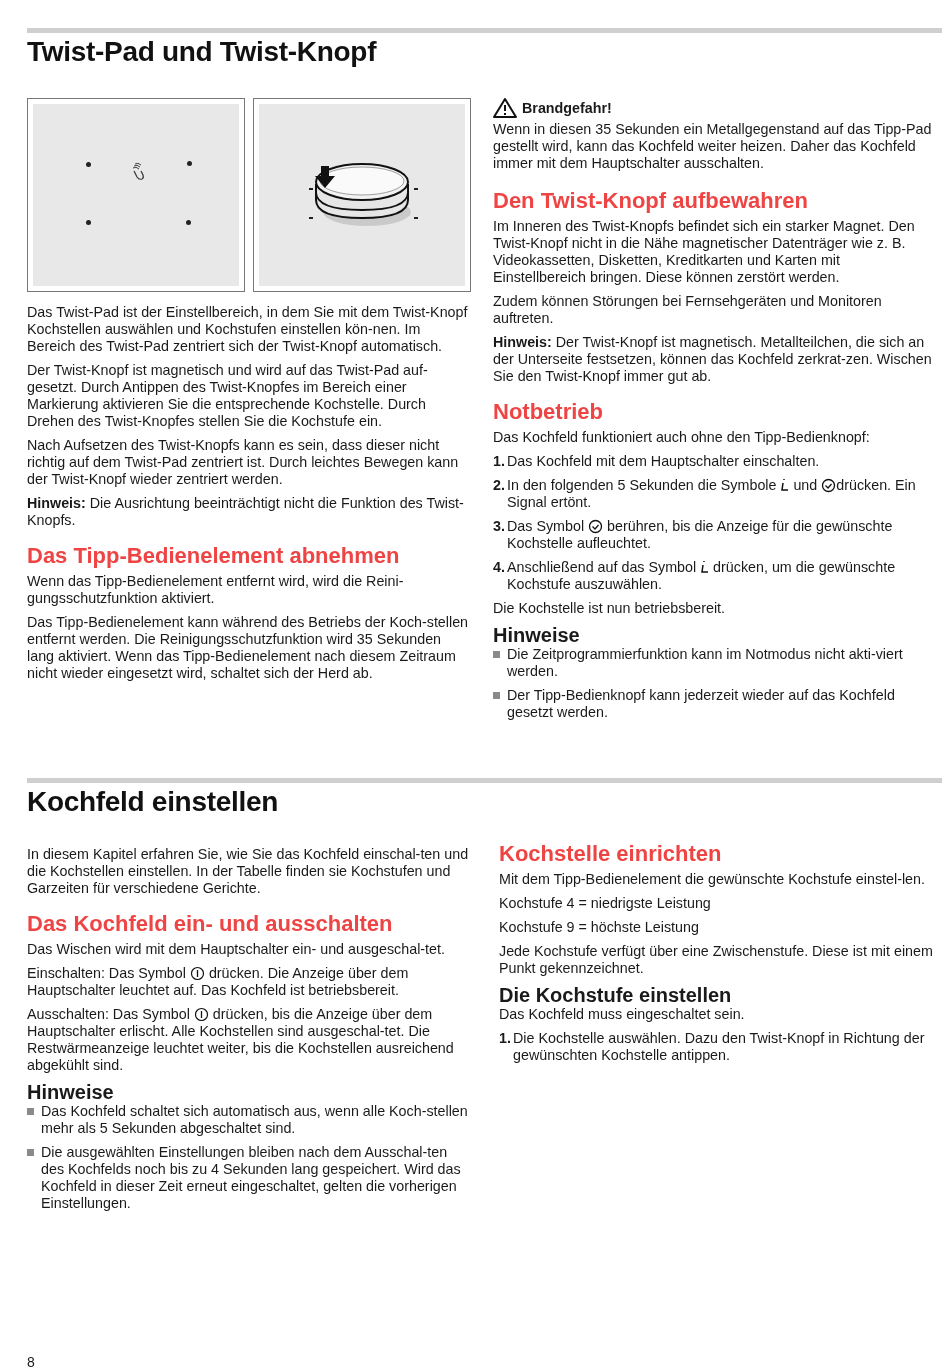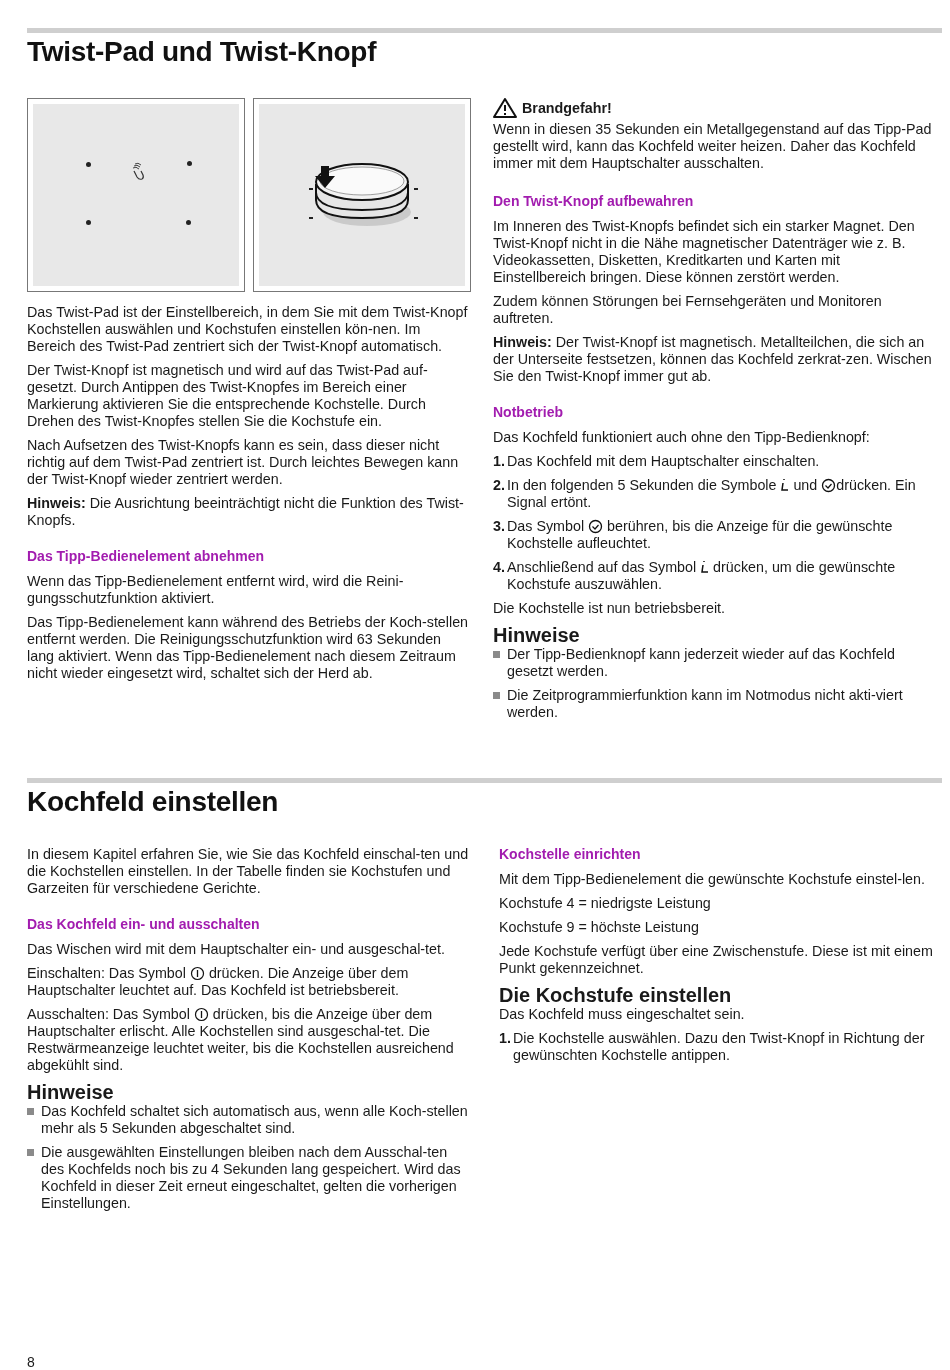--- a/index.html
+++ b/index.html
@@ -2,21 +2,21 @@
 <html><head>
 <meta charset="utf-8">
 <style>
   html, body { margin: 0; padding: 0; background: #ffffff; }
   body { width: 950px; height: 1370px; position: relative; overflow: hidden;
          font-family: "Liberation Sans", sans-serif; color: #1a1a1a; }
   .rule { position: absolute; left: 27px; right: 8px; height: 5px; background: #cfcfcf; }
   .h1 { position: absolute; left: 27px; margin: 0; font-size: 28px; font-weight: bold; letter-spacing: -0.3px; color: #111; }
   .col { position: absolute; width: 443px; font-size: 14.3px; line-height: 17px; }
   .col p { margin: 0 0 7px 0; }
-  .h2 { font-size: 14px; font-weight: bold; margin: 14px 0 6px 0; line-height: 22px; color: #a21caf; }
+  .h2 { font-size: 22px; font-weight: bold; margin: 14px 0 6px 0; line-height: 22px; color: #ef4444; }
   .h3 { font-size: 20px; font-weight: bold; margin: 10px 0 2px 0; }
   .b { font-weight: bold; }
   ol.steps { list-style: none; margin: 0 0 7px 0; padding: 0; }
   ol.steps li { position: relative; padding-left: 14px; margin-bottom: 7px; }
   ol.steps li .num { position: absolute; left: 0; top: 0; font-weight: bold; }
   ul.bul { list-style: none; margin: 0; padding: 0; }
   ul.bul li { position: relative; padding-left: 14px; margin-bottom: 7px; }
   ul.bul li .sq { position: absolute; left: 0; top: 5px; width: 7px; height: 7px; background: #8a8a8a; }
   .fig { position: absolute; top: 98px; width: 216px; height: 192px; border: 1px solid #777; background: #fff; }
   .fig .inner { position: absolute; left: 5px; top: 5px; right: 5px; bottom: 5px; background: #e8e8e8; }
@@ -61,21 +61,21 @@
   </div>
 </div>
 
 <div class="col" style="left:27px;top:304px;">
   <p>Das Twist-Pad ist der Einstellbereich, in dem Sie mit dem Twist-Knopf Kochstellen auswählen und Kochstufen einstellen kön-nen. Im Bereich des Twist-Pad zentriert sich der Twist-Knopf automatisch.</p>
   <p>Der Twist-Knopf ist magnetisch und wird auf das Twist-Pad auf-gesetzt. Durch Antippen des Twist-Knopfes im Bereich einer Markierung aktivieren Sie die entsprechende Kochstelle. Durch Drehen des Twist-Knopfes stellen Sie die Kochstufe ein.</p>
   <p>Nach Aufsetzen des Twist-Knopfs kann es sein, dass dieser nicht richtig auf dem Twist-Pad zentriert ist. Durch leichtes Bewegen kann der Twist-Knopf wieder zentriert werden.</p>
   <p><span class="b">Hinweis:</span><span> Die Ausrichtung beeinträchtigt nicht die Funktion des Twist-Knopfs.</span></p>
   <div class="h2" style="margin-top:16px;">Das Tipp-Bedienelement abnehmen</div>
   <p>Wenn das Tipp-Bedienelement entfernt wird, wird die Reini-gungsschutzfunktion aktiviert.</p>
-  <p>Das Tipp-Bedienelement kann während des Betriebs der Koch-stellen entfernt werden. Die Reinigungsschutzfunktion wird 63 Sekunden lang aktiviert. Wenn das Tipp-Bedienelement nach diesem Zeitraum nicht wieder eingesetzt wird, schaltet sich der Herd ab.</p>
+  <p>Das Tipp-Bedienelement kann während des Betriebs der Koch-stellen entfernt werden. Die Reinigungsschutzfunktion wird 35 Sekunden lang aktiviert. Wenn das Tipp-Bedienelement nach diesem Zeitraum nicht wieder eingesetzt wird, schaltet sich der Herd ab.</p>
 </div>
 
 <div class="col" style="left:493px;top:98px;">
   <div class="warn-title">
     <svg width="24" height="20" viewBox="0 0 24 20">
       <path d="M12 1 L23 19 L1 19 Z" fill="none" stroke="#111" stroke-width="2" stroke-linejoin="round"></path>
       <rect x="11" y="7" width="2" height="6" fill="#111"></rect>
       <rect x="11" y="15" width="2" height="2" fill="#111"></rect>
     </svg>
     <span>Brandgefahr!</span>
@@ -113,22 +113,22 @@
     <li>
       <span class="num">4.</span>
       <span>Anschließend auf das Symbol </span><svg class="sym" width="9" height="15" viewBox="0 0 9 15">
           <path d="M4 1 v1 M3 5 l-1 7 h6" stroke="#111" stroke-width="1.5" fill="none"></path>
         </svg><span>  drücken, um die gewünschte Kochstufe auszuwählen.</span>
     </li>
   </ol>
   <p>Die Kochstelle ist nun betriebsbereit.</p>
   <div class="h3">Hinweise</div>
   <ul class="bul">
+    <li><span class="sq"></span><span>Die Zeitprogrammierfunktion kann im Notmodus nicht akti-viert werden.</span></li>
     <li><span class="sq"></span><span>Der Tipp-Bedienknopf kann jederzeit wieder auf das Kochfeld gesetzt werden.</span></li>
-    <li><span class="sq"></span><span>Die Zeitprogrammierfunktion kann im Notmodus nicht akti-viert werden.</span></li>
   </ul>
 </div>
 
 <div class="rule" style="top:778px;"></div>
 <h1 class="h1" style="top:786px;">Kochfeld einstellen</h1>
 
 <div class="col" style="left:27px;top:846px;">
   <p>In diesem Kapitel erfahren Sie, wie Sie das Kochfeld einschal-ten und die Kochstellen einstellen. In der Tabelle finden sie Kochstufen und Garzeiten für verschiedene Gerichte.</p>
   <div class="h2" style="margin-top:16px;">Das Kochfeld ein- und ausschalten</div>
   <p>Das Wischen wird mit dem Hauptschalter ein- und ausgeschal-tet.</p>

